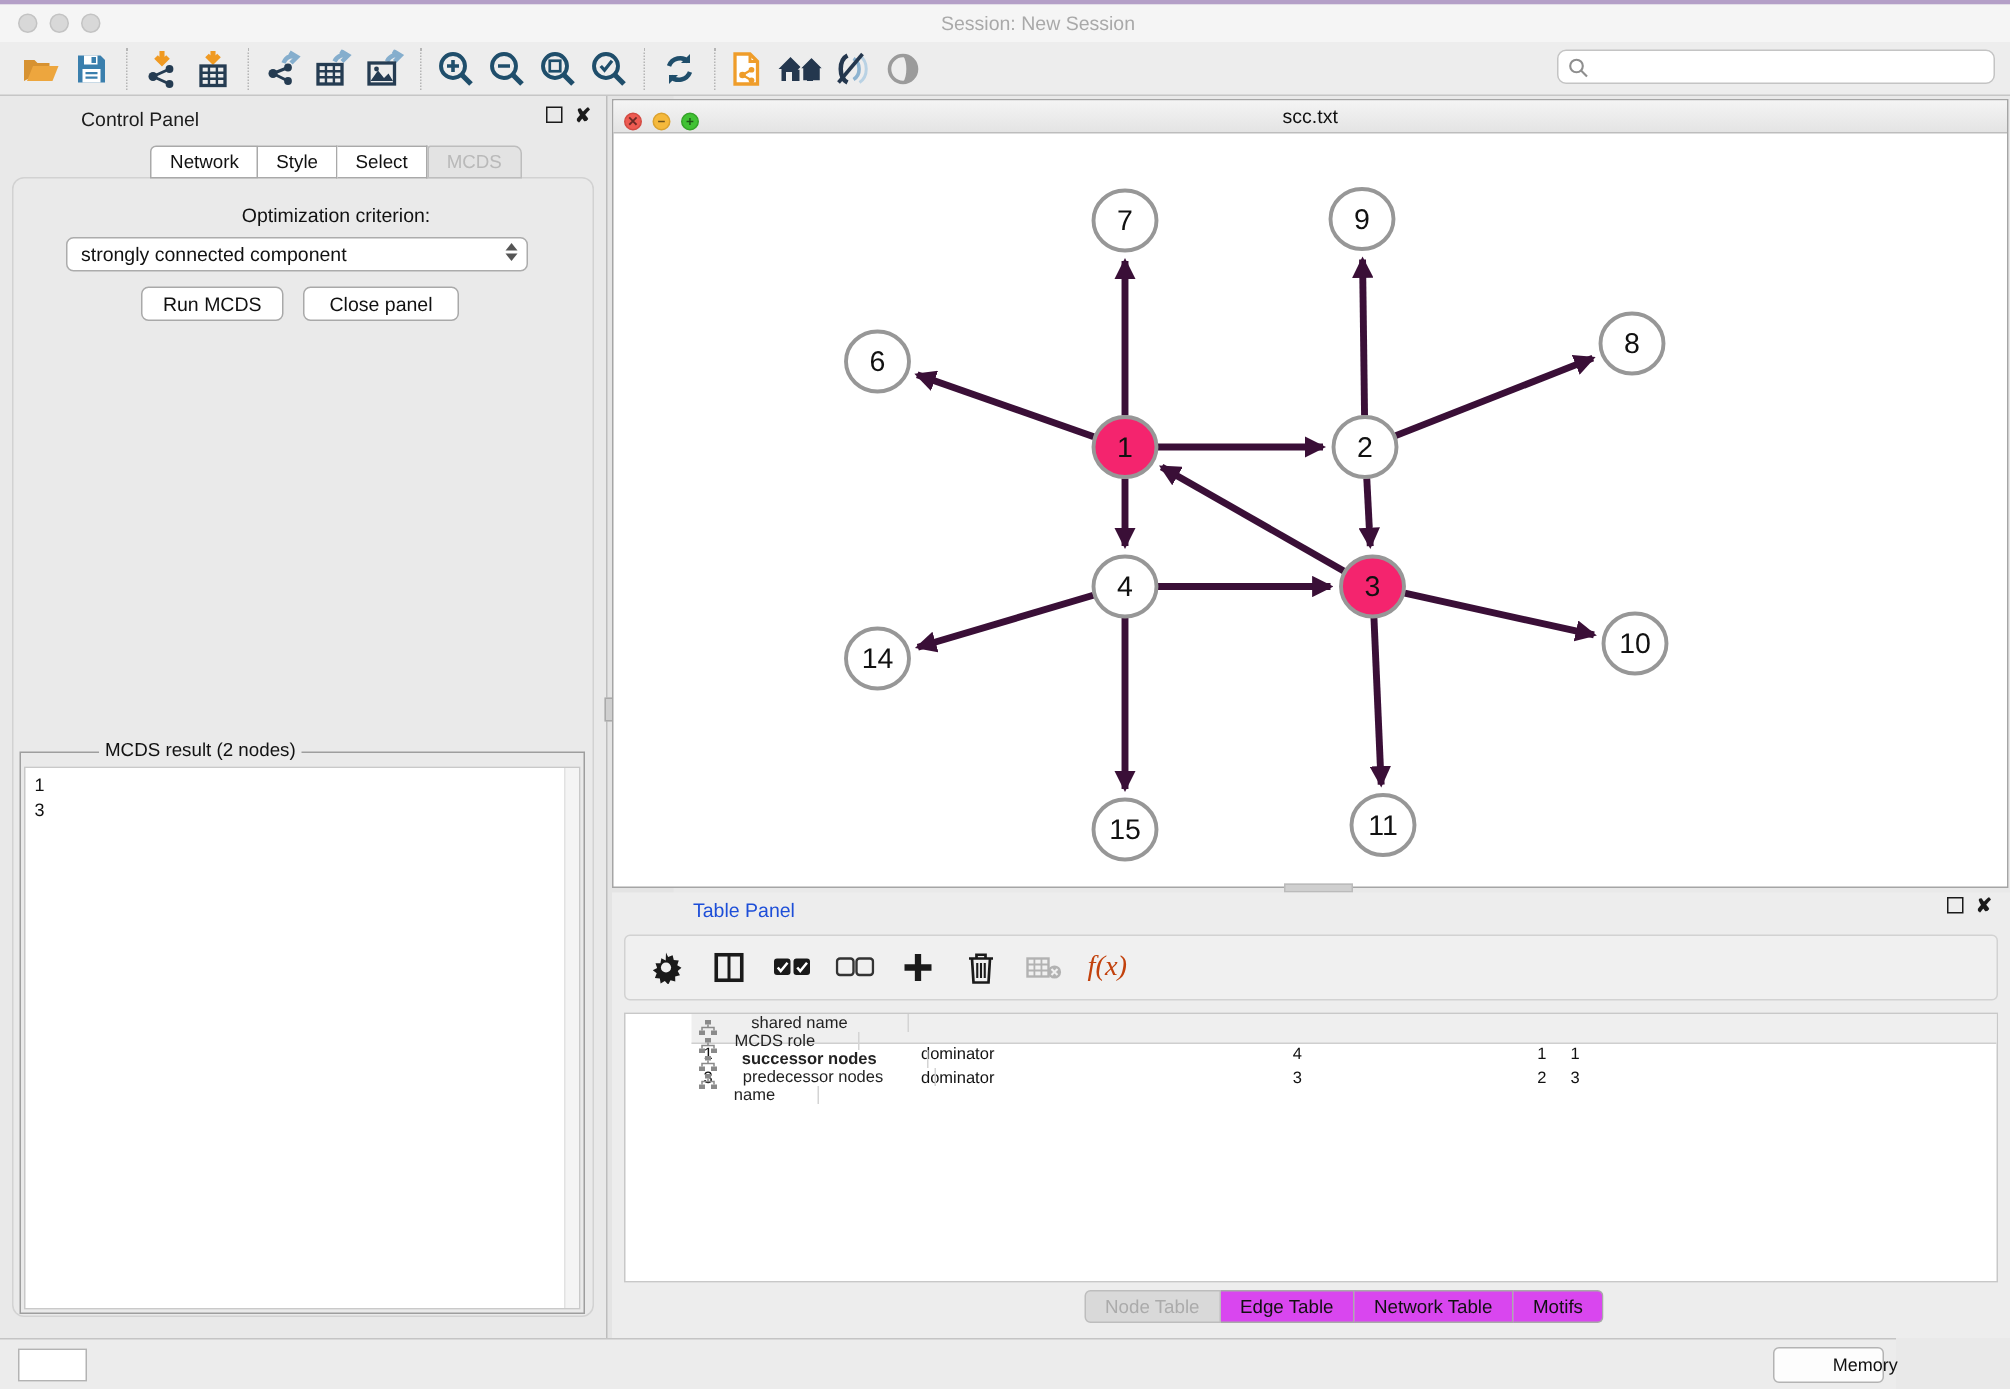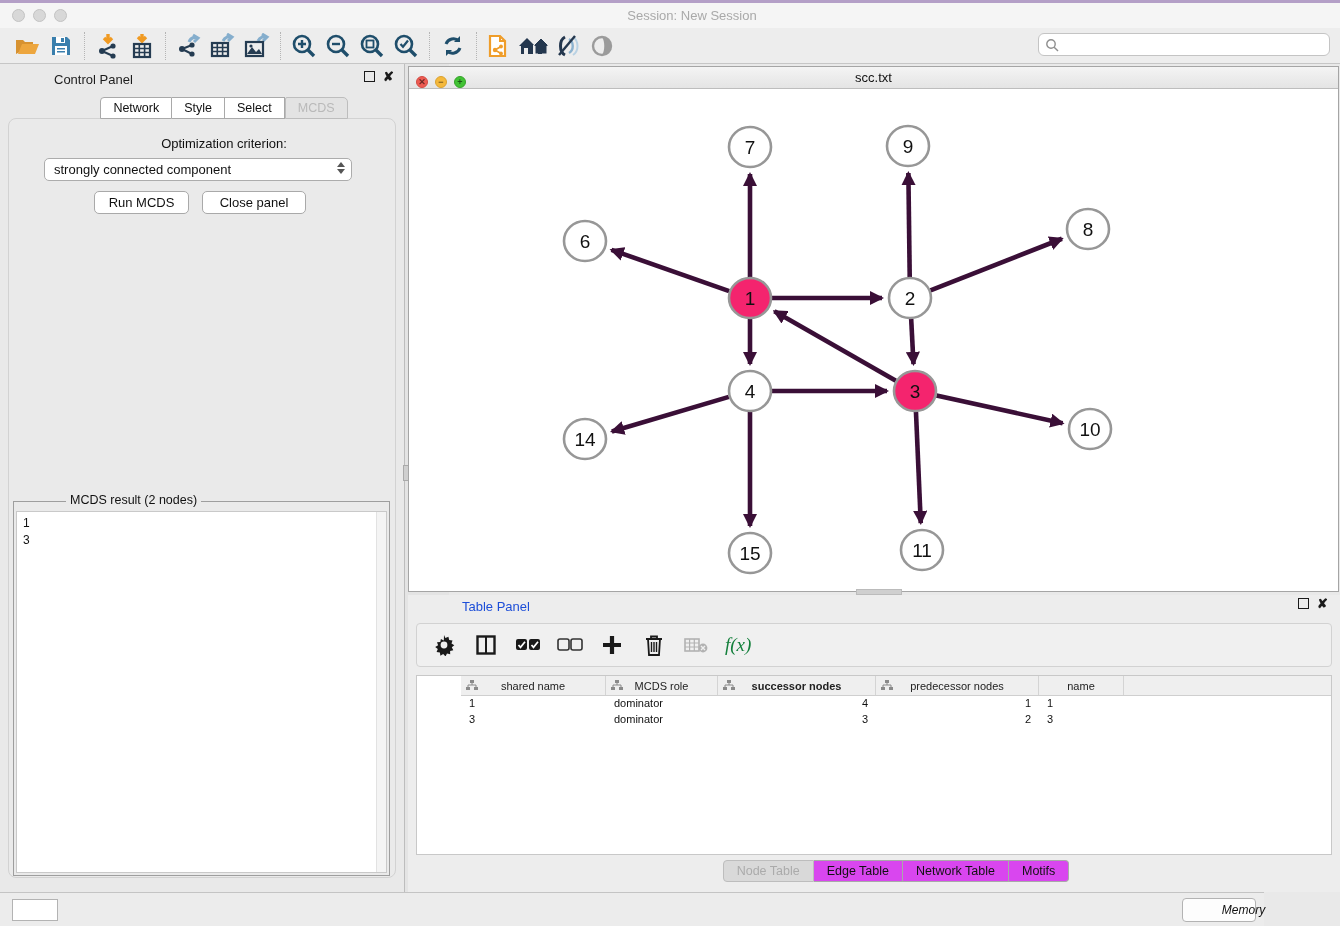--- a/index.html
+++ b/index.html
@@ -59,32 +59,32 @@
   .tl.green { background:#41c234; border:1px solid #35a329; }
   #net-title { position:absolute; left:0; top:0; width:100%; text-align:center; font-size:13px; line-height:22px; color:#111; }
   #graph-svg { position:absolute; left:0; top:22px; }
 
   
   #table-panel { left:408px; top:595px; width:932px; height:297px; background:#ededed; }
   #tp-header { left:10px; top:4px; font-size:13px; color:#1d4ed8; }
   #tp-toolbar { left:8px; top:28px; width:916px; height:44px; background:#f0f0f0; border:1px solid #d2d2d2; border-radius:4px; display:flex; align-items:center; gap:16px; padding-left:14px; }
   .tp-icon { display:flex; align-items:center; justify-content:center; width:26px; height:30px; }
   #tp-table { left:8px; top:80px; width:916px; height:180px; background:#fff; border:1px solid #c8c8c8; }
-  #tp-head { display:flex; border-bottom:1px solid #cfcfcf; background:#efefef; height:20px; }
+  #tp-head { display:flex; border-bottom:1px solid #cfcfcf; background:#efefef; height:20px;flex-direction:column; }
   .th { display:flex; align-items:center; justify-content:center; gap:5px; font-size:11px; color:#222; border-right:1px solid #d4d4d4; position:relative; }
   .tr { display:flex; height:16px; font-size:11px; color:#111; }
   .td { padding:1px 8px 0 8px; overflow:hidden; white-space:nowrap; }
   .td.r { text-align:right; }
   #tp-tabs { left:0; top:265px; width:932px; display:flex; justify-content:center; }
   .tp-tab { font-size:12.5px; padding:3px 13px; background:#d946ef; border:1px solid #a9a9a9; border-left-width:0; color:#111; }
   .tp-tab:last-child { border-top-right-radius:4px; border-bottom-right-radius:4px; }
   .tp-tab.active { background:#d9d9d9; border:1px solid #bdbdbd; color:#ababab; border-radius:4px 0 0 4px; }
 
   
-  #statusbar { left:0; top:892px; width:1264px; height:34px; background:#ececec; border-top:1px solid #c4c4c4;font-style:italic; }
+  #statusbar { left:0; top:892px; width:1264px; height:34px; background:#ececec; border-top:1px solid #c4c4c4; }
   #list-btn { left:12px; top:6px; width:27px; height:22px; background:#fff; border:1px solid #b3b3b3; display:flex; align-items:center; justify-content:center; }
   #memory-btn { right:8px; top:5px; width:74px; height:24px; background:#fdfdfd; border:1px solid #b3b3b3; border-radius:4px; display:flex; align-items:center; justify-content:center; gap:5px; font-size:12px; color:#111; }
   #memory-dot { width:12px; height:12px; border-radius:50%; background:#1f8a3b; }
 </style>
 </head>
 <body>
 
 <div id="top-strip" class="abs"></div>
 <div id="titlebar" class="abs">
   <div style="position:absolute;left:12px;top:6px;display:flex;gap:8px;">
@@ -393,21 +393,21 @@
       </svg>
     </span>
     <span class="tp-icon">
       <svg width="24" height="16" viewBox="0 0 24 16">
         <rect x="1" y="2" width="14" height="12" fill="none" stroke="#b2b2b2" stroke-width="1.6"></rect>
         <path d="M1 6 h14 M1 10 h14 M5.6 2 v12 M10.3 2 v12" stroke="#b2b2b2" stroke-width="1.2"></path>
         <circle cx="19" cy="11" r="4.4" fill="#b2b2b2"></circle>
         <path d="M17 9 l4 4 M21 9 l-4 4" stroke="#f0f0f0" stroke-width="1.4"></path>
       </svg>
     </span>
-    <span class="tp-icon" style="font-family:'Liberation Serif',serif;font-style:italic;font-size:19px;color:#15803d;width:auto;">f(x)</span>
+    <span class="tp-icon" style="font-family:'Liberation Serif',serif;font-style:italic;font-size:19px;color:#c2410c;width:auto;">f(x)</span>
   </div>
   <div id="tp-table" class="abs">
     <div id="tp-head">
         <div class="th" style="width: 145px;">
           <span style="position:absolute;left:5px;top:4px;"><svg width="12" height="11" viewBox="0 0 12 11">
               <rect x="4" y="0" width="4" height="3" fill="#8a8a8a"></rect>
               <rect x="0" y="7" width="4" height="3" fill="#8a8a8a"></rect>
               <rect x="8" y="7" width="4" height="3" fill="#8a8a8a"></rect>
               <path d="M6 3 v2 M2 7 V5 h8 v2" stroke="#8a8a8a" fill="none" stroke-width="1"></path>
             </svg></span>

